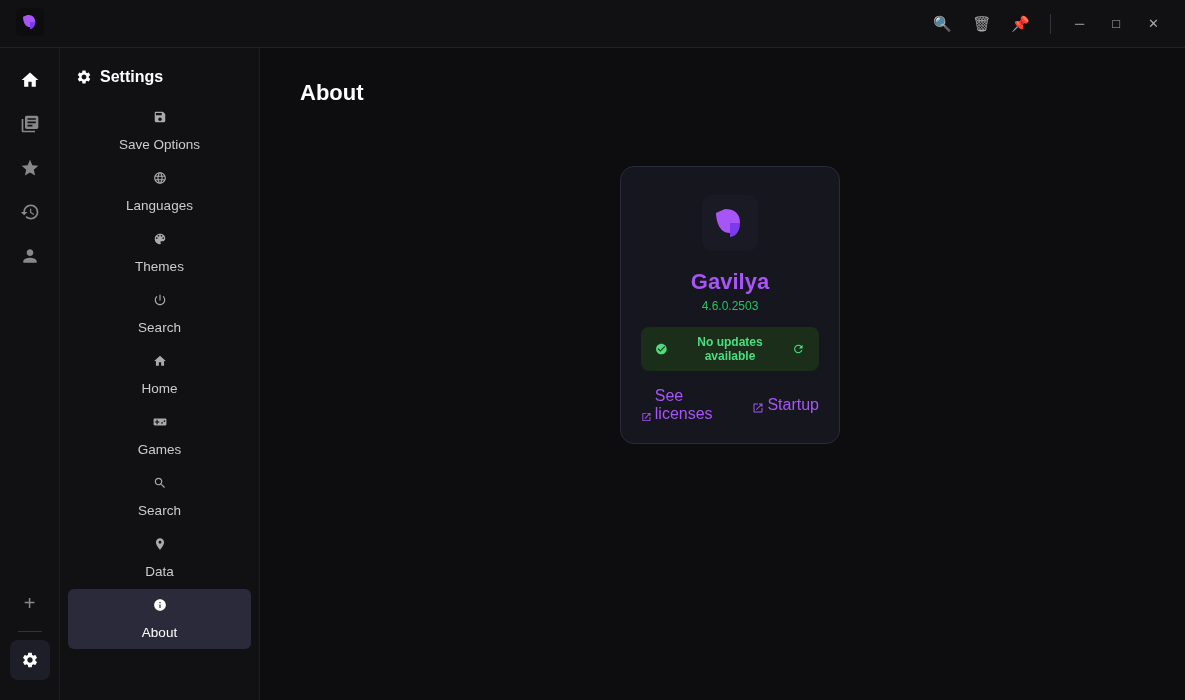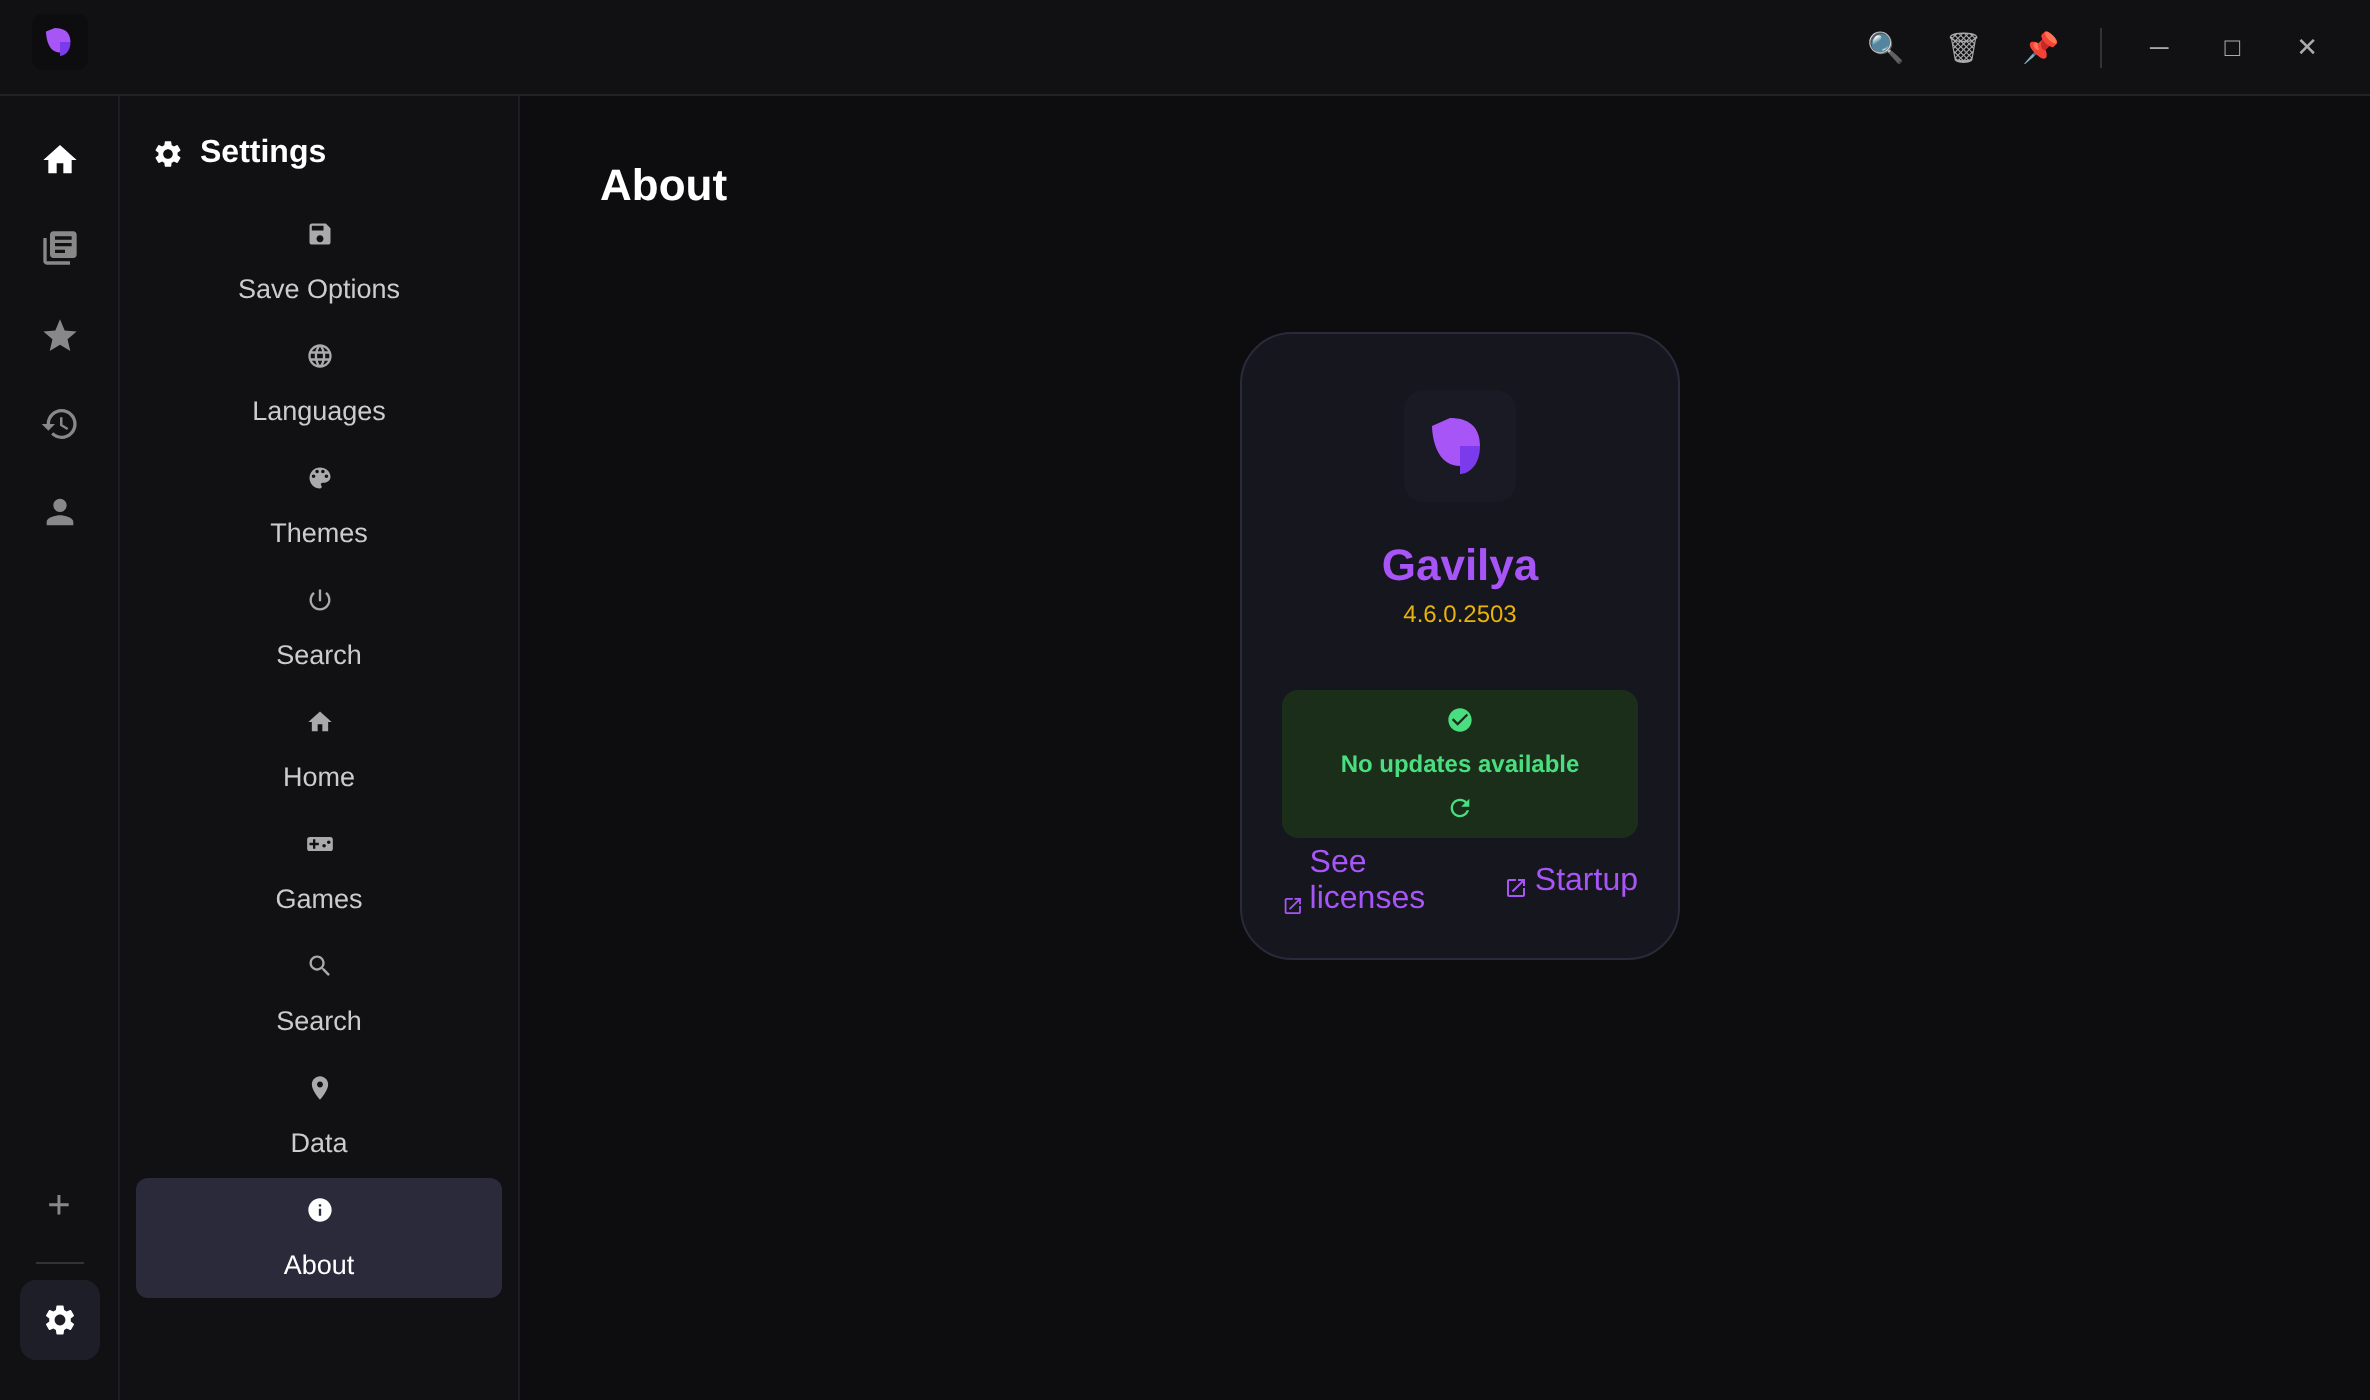--- a/index.html
+++ b/index.html
@@ -156,59 +156,59 @@
       font-weight: 600;
       color: #fff;
       margin-bottom: 32px;
     }
 
     
     .about-card {
       width: 220px;
       background: #16161e;
       border: 1px solid #2a2a3a;
-      border-radius: 26px;
+      border-radius: 14px;
       padding: 28px 20px 20px;
       display: flex;
       flex-direction: column;
       align-items: center;
       margin-left: 320px;
       margin-top: 60px;
     }
     .about-logo {
       width: 56px;
       height: 56px;
       margin-bottom: 14px;
     }
     .about-app-name {
       font-size: 22px;
       font-weight: 700;
       color: #a855f7;
       margin-bottom: 4px;
     }
     .about-version {
       font-size: 12px;
-      color: #eab308;
-      margin-bottom: 31px;
+      color: #22c55e;
+      margin-bottom: 14px;
     }
     .about-update-btn {
       display: flex;
       align-items: center;
       gap: 8px;
       background: #1a2e1a;
       border: none;
       border-radius: 8px;
       padding: 8px 14px;
       color: #4ade80;
       font-size: 12px;
       font-weight: 600;
       cursor: pointer;
       width: 100%;
       justify-content: center;
-      flex-direction: column;
+      margin-bottom: 12px;
     }
     .about-links {
       display: flex;
       align-items: center;
       gap: 16px;
       margin-top: 4px;
     }
     .about-link {
       display: flex;
       align-items: flex-end;

